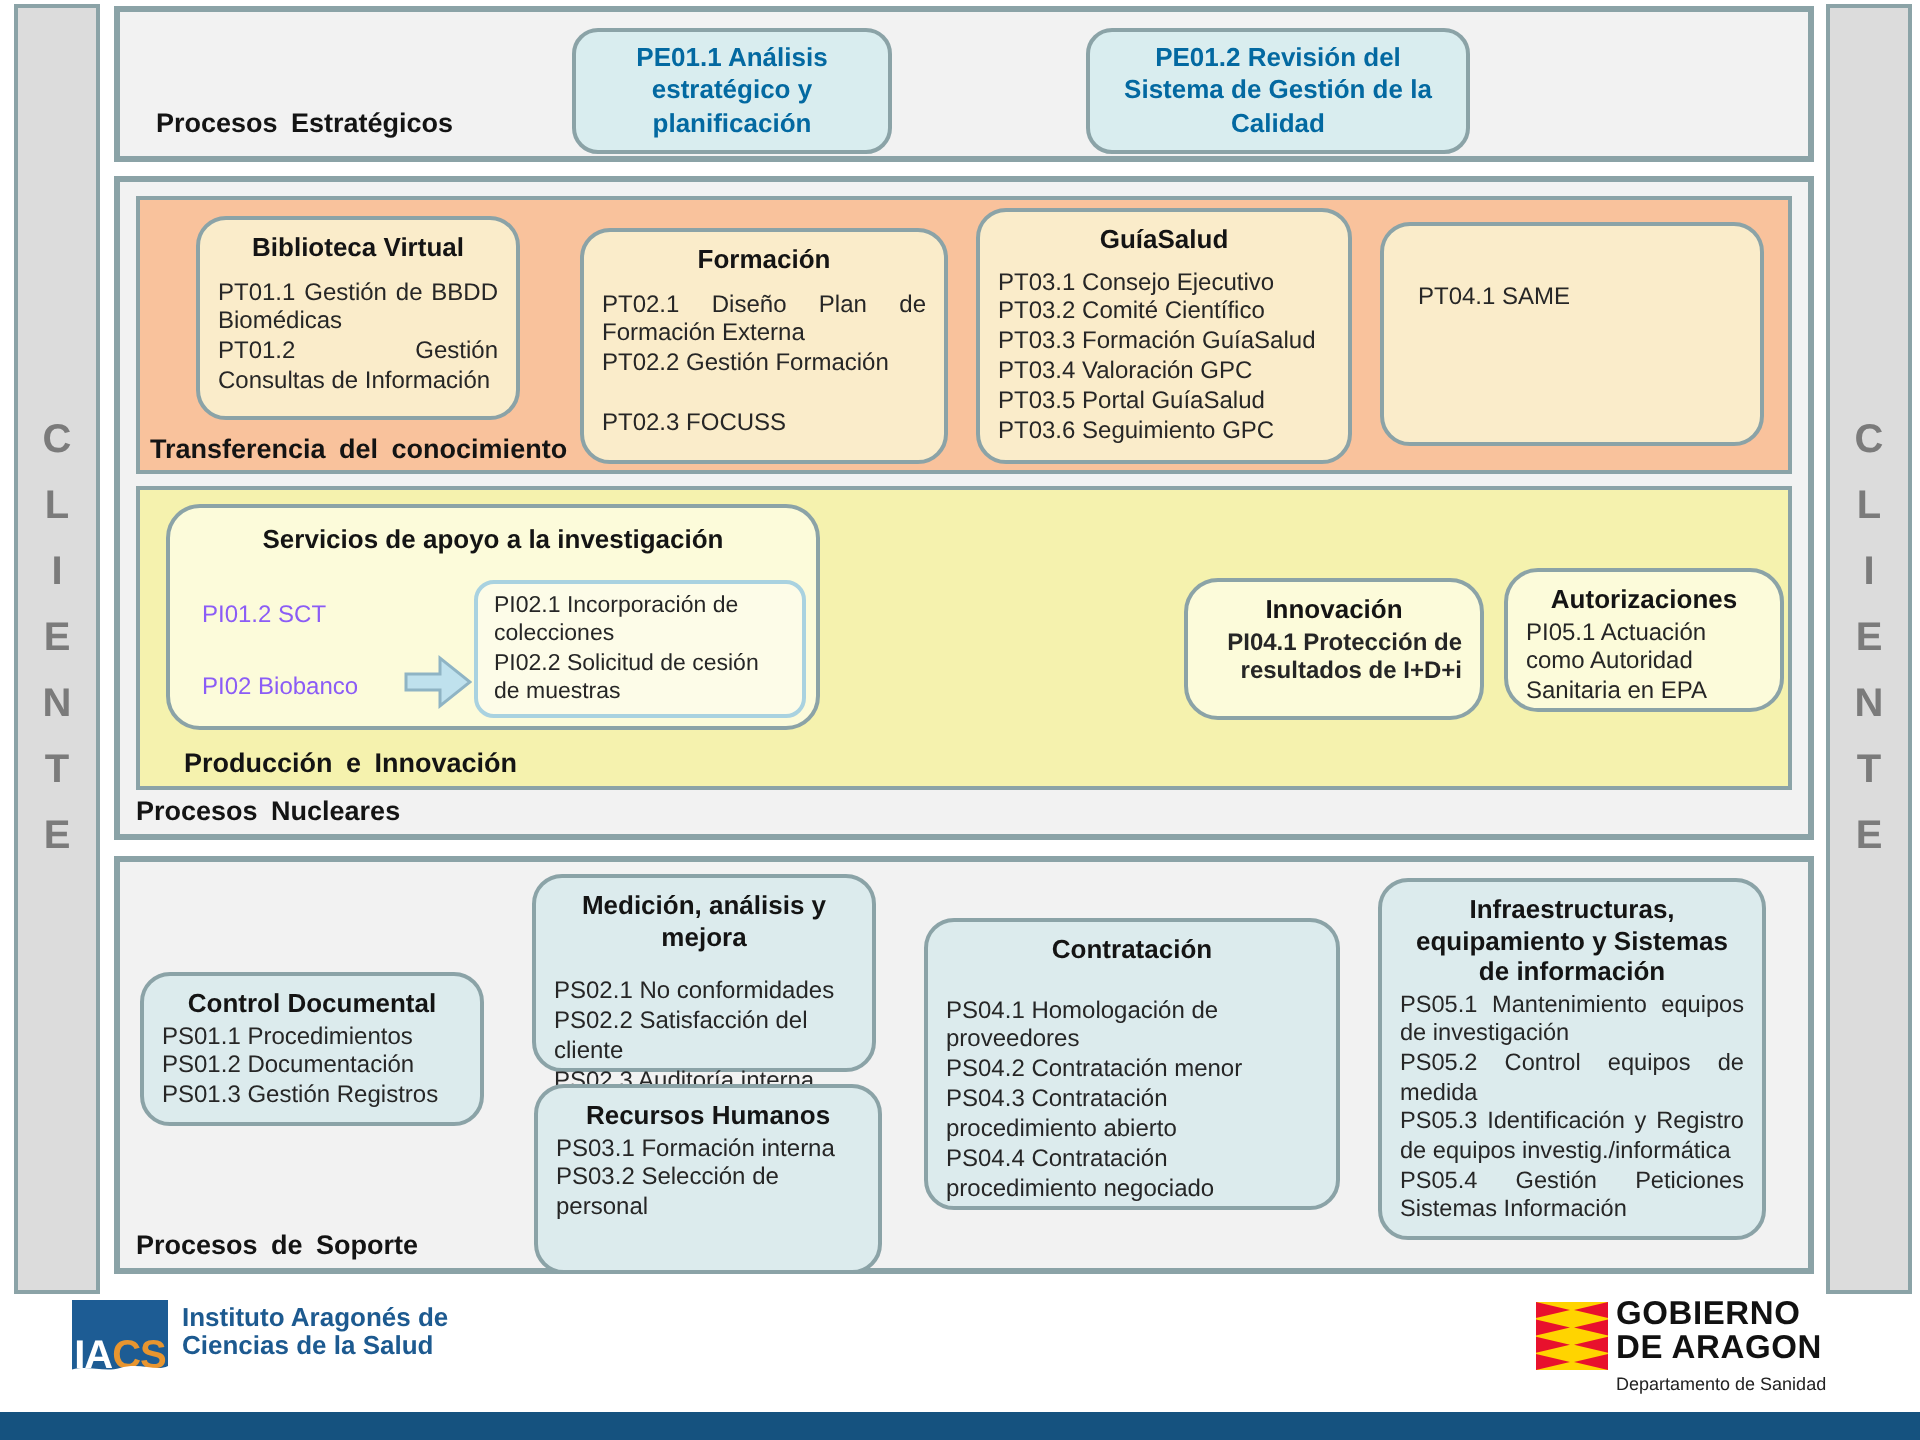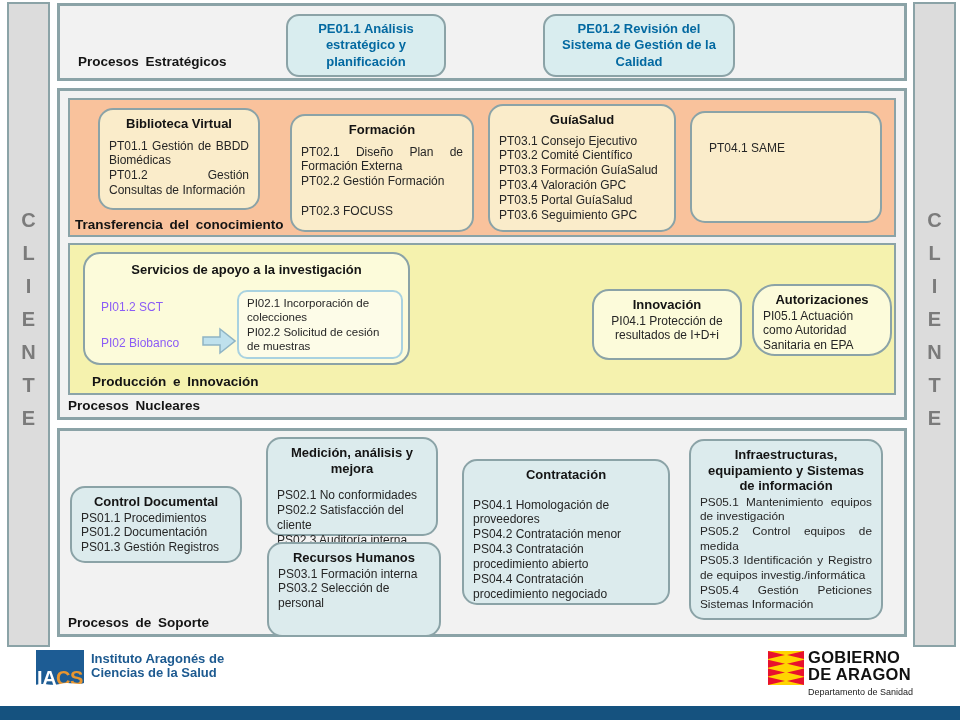--- a/index.html
+++ b/index.html
@@ -56,22 +56,22 @@
   .srv-sct { left:16px; top:46px; }
   .srv-biobanco { left:16px; top:82px; }
   .srv-arrow { position:absolute; left:117px; top:73px; width:34px; height:28px; }
   .inner-box { position:absolute; left:152px; top:36px; width:166px; height:69px;
     background:#fdfce8; border:2px solid #a9d2e0; border-radius:10px; padding:4px 8px; }
   .inner-box .items { margin-top:0; font-size:11.5px; }
 
   .b-convocatorias { left:352px; top:4px;  width:163px; height:137px; }
   .b-convocatorias .items { margin-top:1px; font-size:11.5px; }
   .b-innovacion    { left:522px; top:32px; width:150px; height:71px;margin-top:12px; }
-  .b-innovacion .items { margin-top:1px; text-align:center; }
-  .b-autorizaciones{ left:682px; top:39px; width:140px; height:72px;border-radius:23px; }
+  .b-innovacion .items { margin-top:1px; text-align:right;font-weight:bold; }
+  .b-autorizaciones{ left:682px; top:39px; width:140px; height:72px; }
   .b-autorizaciones .items { margin-top:1px; }
 
   
   .b-control   { left:10px;  top:55px;  width:172px; height:77px; }
   .b-control .items { margin-top:1px; }
   .b-medicion  { left:206px; top:6px;   width:172px; height:99px; }
   .b-medicion .items { margin-top:12px; }
   .b-rrhh      { left:207px; top:111px; width:174px; height:95px; }
   .b-rrhh .items { margin-top:1px; }
   .b-contratacion { left:402px; top:28px; width:208px; height:146px; }

